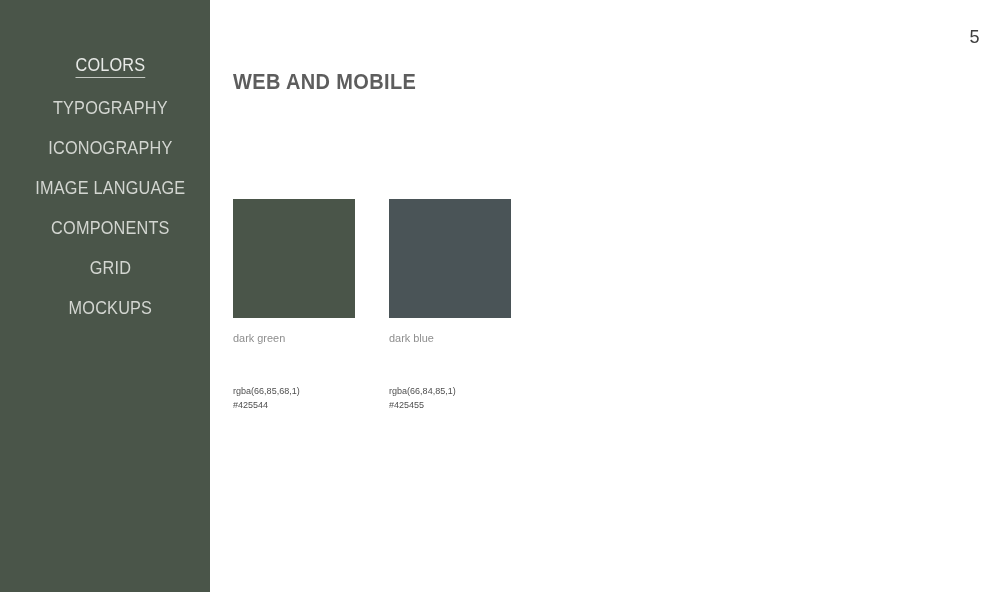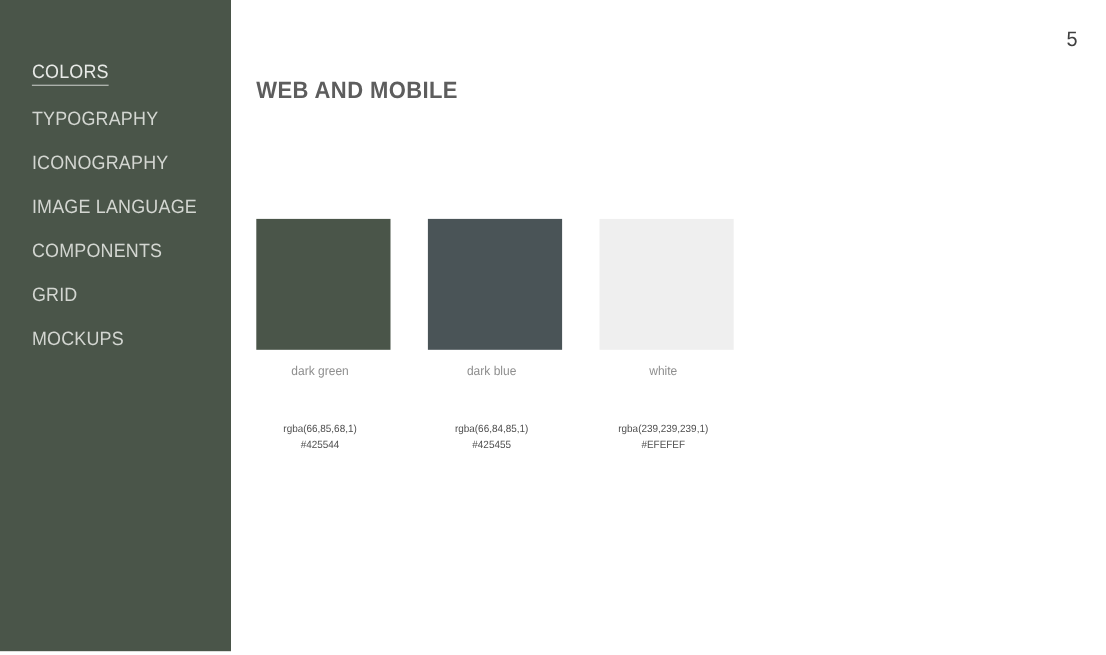--- a/index.html
+++ b/index.html
@@ -92,21 +92,20 @@
   #swatch-row {
     position: absolute;
     left: 23px;
     top: 199px;
     display: flex;
   }
   .swatch-cell {
     width: 122px;
     margin-right: 34px;
     position: relative;
-    text-align: center;
   }
   .swatch-cell:last-child {
     margin-right: 0;
   }
   .swatch-chip {
     width: 122px;
     height: 119px;
   }
   .swatch-name {
     margin-top: 15px;
@@ -128,21 +127,21 @@
     transform-origin: left center;
     white-space: nowrap;
   }
   .swatch-rgba, .swatch-hex {
     display: block;
   }
 </style>
 </head>
 <body>
 
-<div id="sidebar" style="background: rgb(74, 85, 73);">
+<div id="sidebar" style="background: rgb(74, 85, 73); text-align: center;">
   <nav id="sidebar-nav">
     <div class="nav-item active"><span class="nav-label">COLORS</span></div>
     <div class="nav-item"><span class="nav-label">TYPOGRAPHY</span></div>
     <div class="nav-item"><span class="nav-label">ICONOGRAPHY</span></div>
     <div class="nav-item"><span class="nav-label">IMAGE LANGUAGE</span></div>
     <div class="nav-item"><span class="nav-label">COMPONENTS</span></div>
     <div class="nav-item"><span class="nav-label">GRID</span></div>
     <div class="nav-item"><span class="nav-label">MOCKUPS</span></div>
   </nav>
 </div>
@@ -166,25 +165,17 @@
 
     <div class="swatch-cell">
       <div class="swatch-chip" style="background: rgb(74, 84, 87);"></div>
       <div class="swatch-name">dark blue</div>
       <div class="swatch-values">
         <span class="swatch-rgba">rgba(66,84,85,1)</span>
         <span class="swatch-hex">#425455</span>
       </div>
     </div>
 
-    <div class="swatch-cell">
-      <div class="swatch-chip" style="background: rgb(239, 239, 239);"></div>
-      <div class="swatch-name">white</div>
-      <div class="swatch-values">
-        <span class="swatch-rgba">rgba(239,239,239,1)</span>
-        <span class="swatch-hex">#EFEFEF</span>
-      </div>
-    </div>
 
 
 
   </div>
 </div>
 
 </body></html>

